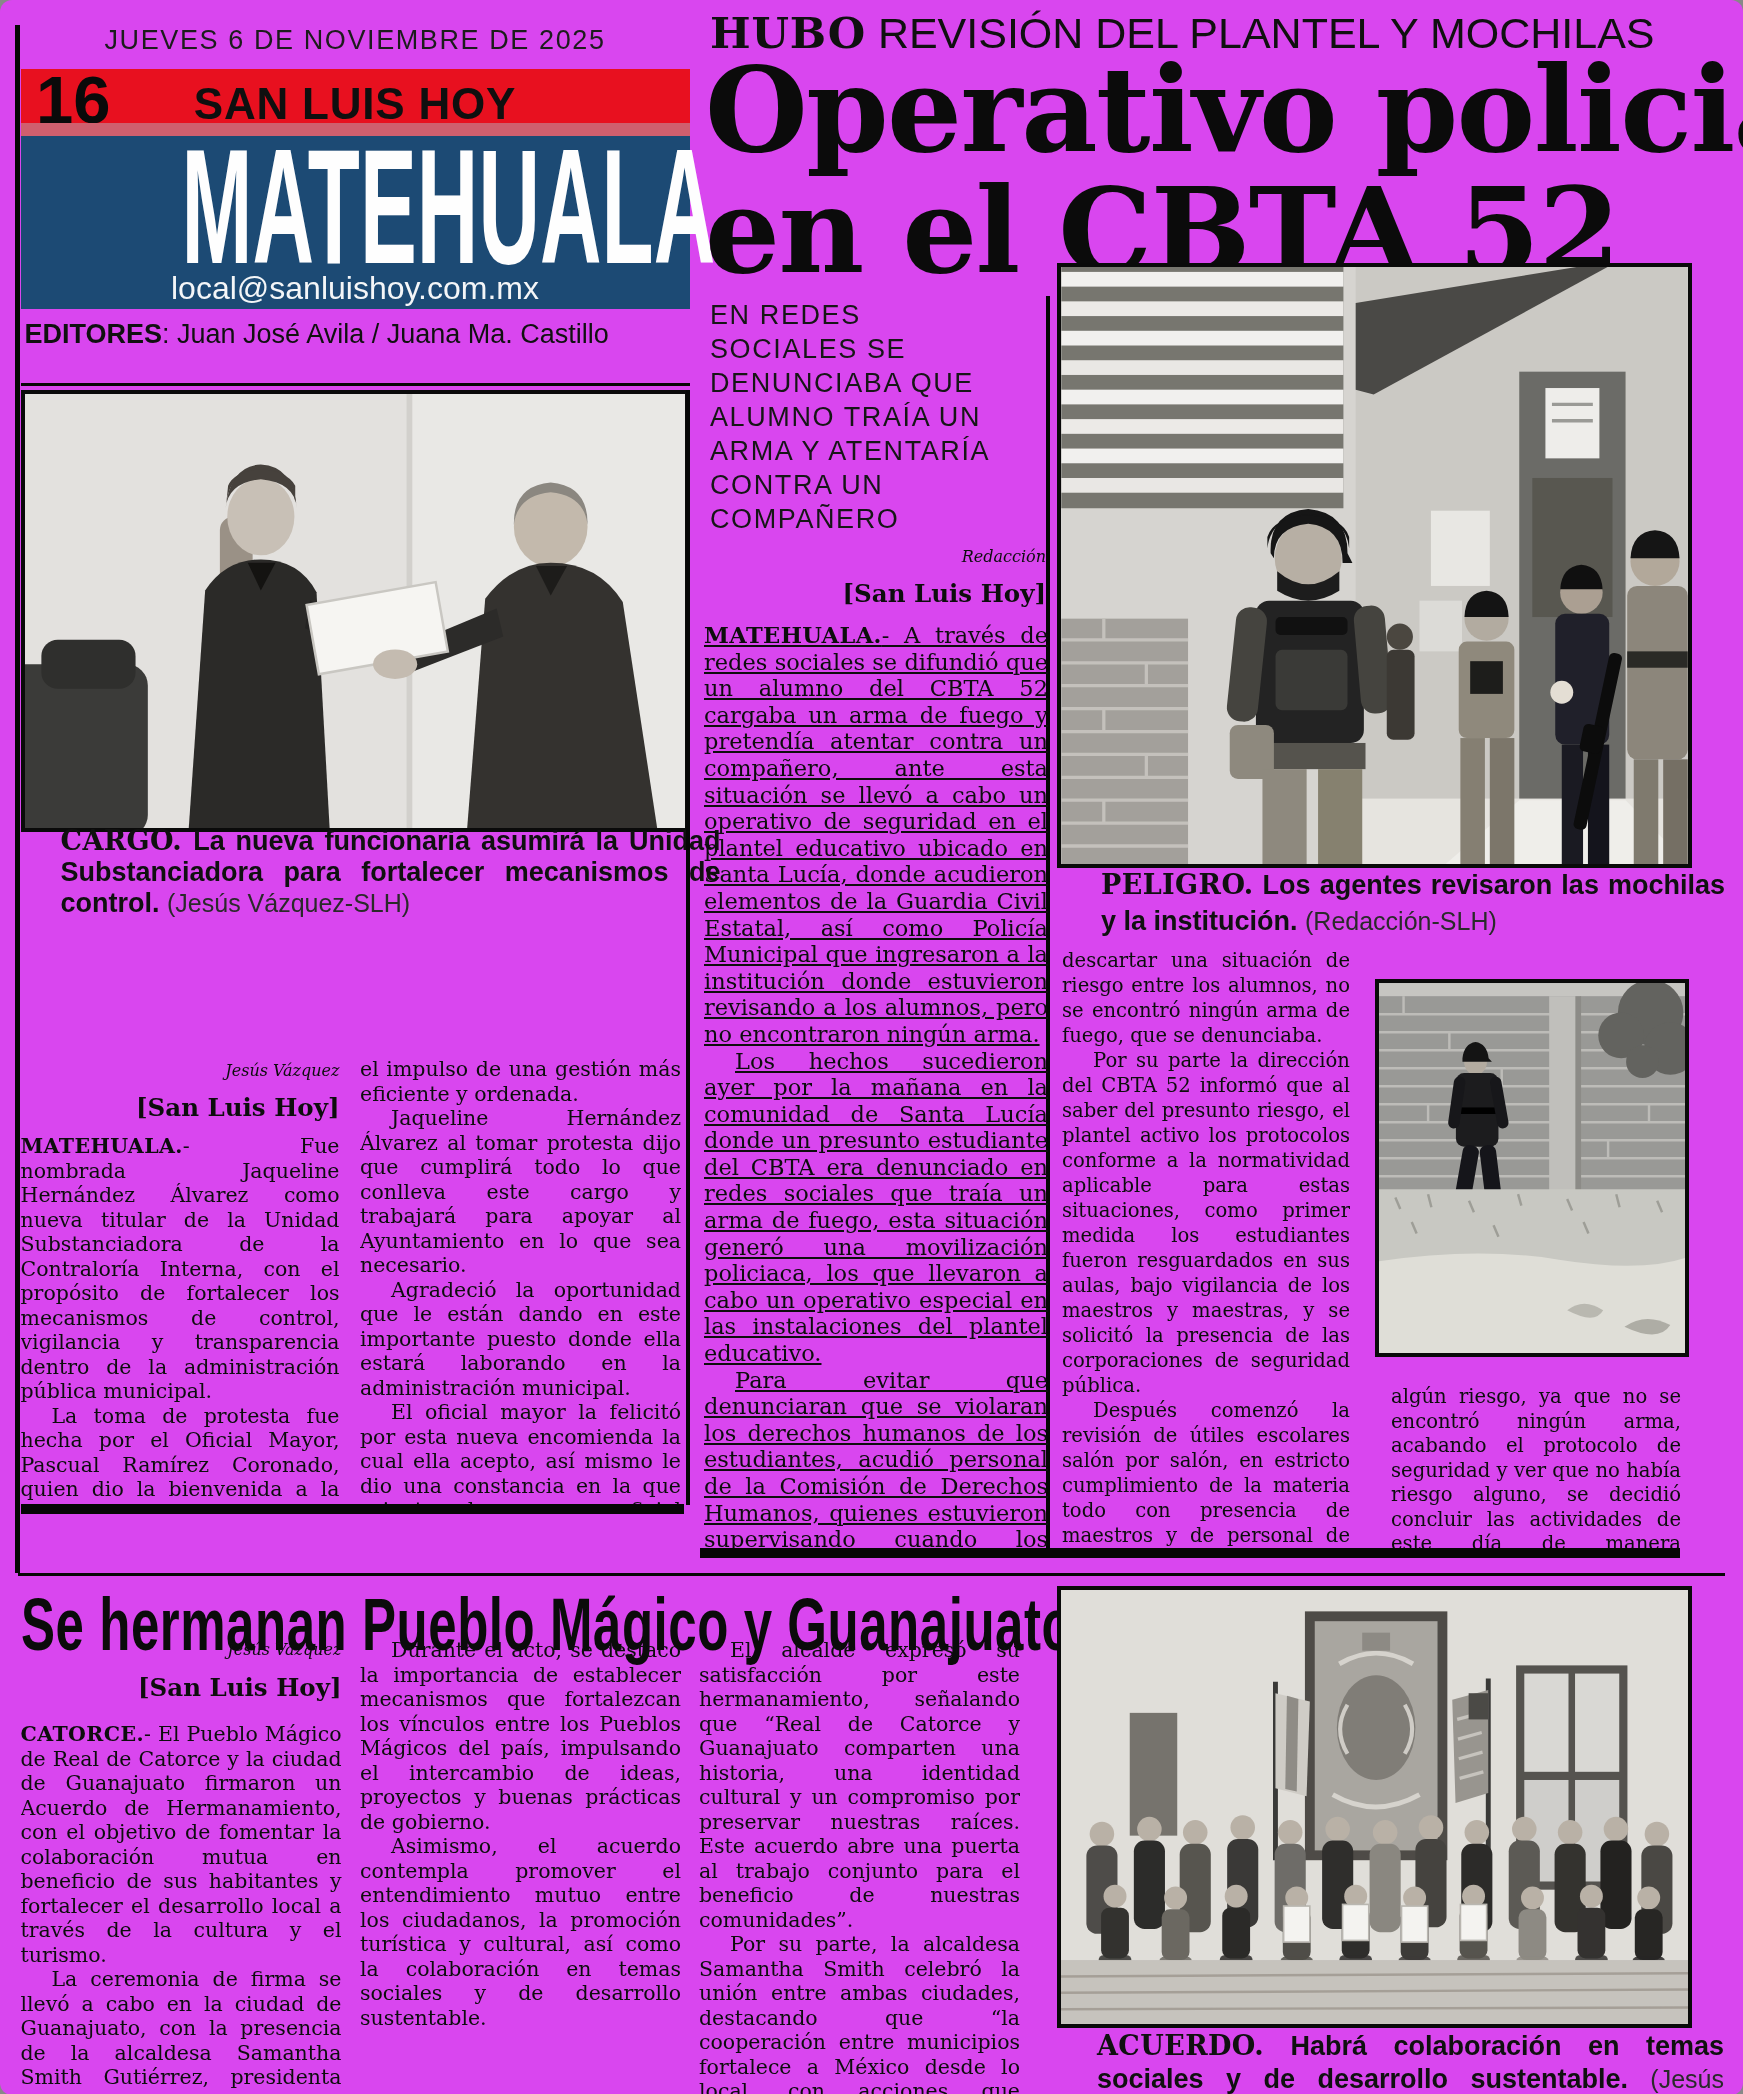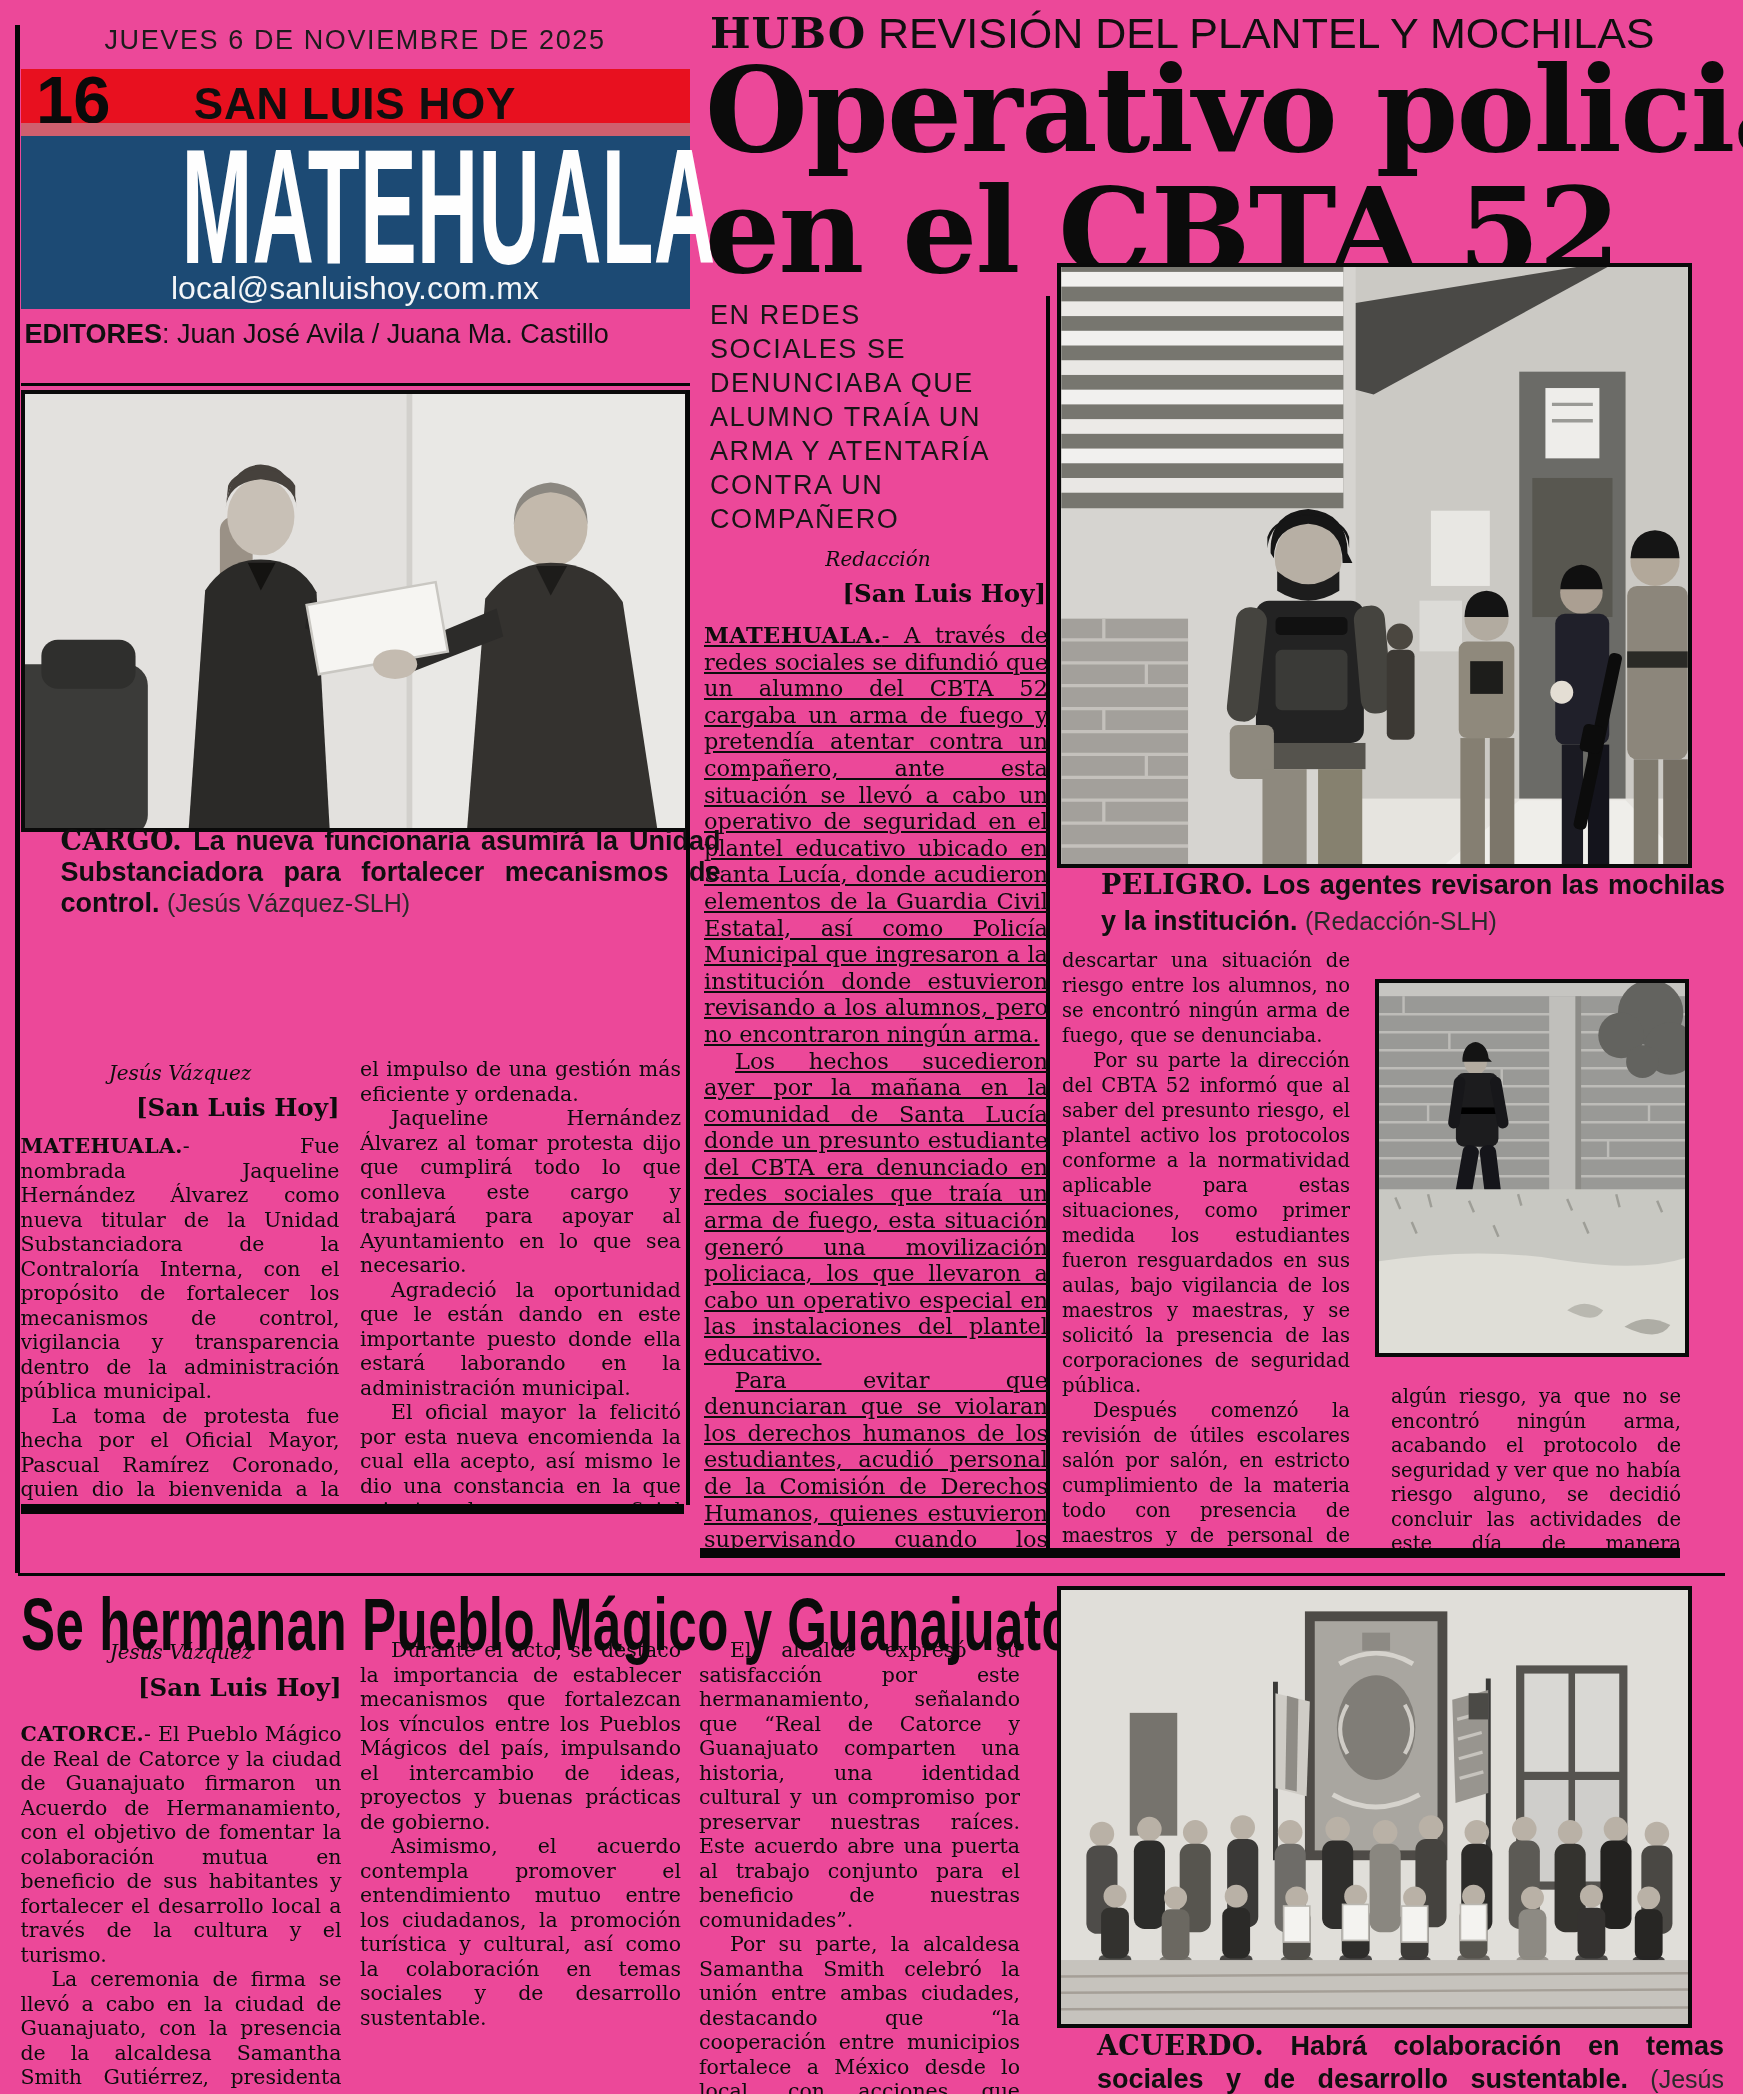--- a/index.html
+++ b/index.html
@@ -1,17 +1,17 @@
 <!DOCTYPE html>
 <html style="font-size:13px"><head>
 <meta charset="utf-8">
 <style>
   html,body{margin:0;padding:0;background:#888;}
-  #page{position:relative;width:1743px;height:2095px;background:#ec4899;overflow:hidden;
-        font-family:"DejaVu Serif",serif;color:#0d0d0d;}
+  #page{position:relative;width:1743px;height:2095px;background:#d946ef;overflow:hidden;
+        font-family:"DejaVu Serif",serif;color:#0d0d0d;border-radius:12px;}
   .abs{position:absolute;}
   .rule{background:#060606;}
   
   .date{font-family:"Liberation Sans",sans-serif;font-size:27px;letter-spacing:1.6px;color:#1c1c1c;
         text-align:center;width:669px;left:20.5px;top:24.5px;}
   .banner{left:20.5px;top:69px;width:669px;height:54px;background:#e8101f;}
   .pagenum{left:36px;top:61px;font-family:"Liberation Sans",sans-serif;font-weight:900;font-size:67px;color:#0a0a0a;}
   .brand{left:20.5px;top:79px;width:669px;text-align:center;font-family:"Liberation Sans",sans-serif;
          font-weight:900;font-size:44px;letter-spacing:0.8px;color:#0f0f0f;}
   .strip{left:20.5px;top:123px;width:669px;height:13px;background:#cf5f6e;}
@@ -31,21 +31,21 @@
            text-align:justify;color:#101010;padding-left:40px;}
   .caption .cap-lead{font-family:"DejaVu Serif",serif;font-weight:bold;letter-spacing:0.4px;}
   .caption .cap-credit{font-weight:normal;color:#2a2a2a;font-size:25px;}
   
   .hl-sans{font-family:"Liberation Sans",sans-serif;font-weight:bold;color:#0b0b0b;letter-spacing:0.8px;}
   .hl-serif{font-family:"DejaVu Serif",serif;font-weight:bold;color:#0b0b0b;letter-spacing:-1.6px;white-space:nowrap;}
   .kicker{font-family:"Liberation Sans",sans-serif;font-size:43px;color:#101010;letter-spacing:0px;white-space:nowrap;}
   .kicker .k-lead{font-family:"DejaVu Serif",serif;font-weight:bold;letter-spacing:0.8px;}
   .deck{font-family:"Liberation Sans",sans-serif;font-size:27px;line-height:34px;letter-spacing:1.6px;color:#161616;}
   
-  .by-name{font-style:italic;font-size:20px;text-align:center;}
+  .by-name{font-style:italic;font-size:16px;text-align:right;}
   .by-outlet{font-weight:bold;font-size:24.5px;text-align:right;}
   
   .body{ text-align:justify;color:#0d0d0d;overflow:hidden;}
   .body p{margin:0;}
   .body p.ind{text-indent:31px;}
   .lead-in{font-weight:bold;letter-spacing:0.4px;}
   .b-cbta1{font-size:22.5px;line-height:26.6px;text-decoration:underline;}
   .b-cbta2{font-size:19.6px;line-height:25px;}
   .b-cbta3{font-size:19.6px;line-height:24.5px;}
   .b-left{font-size:20.5px;line-height:24.5px;}

